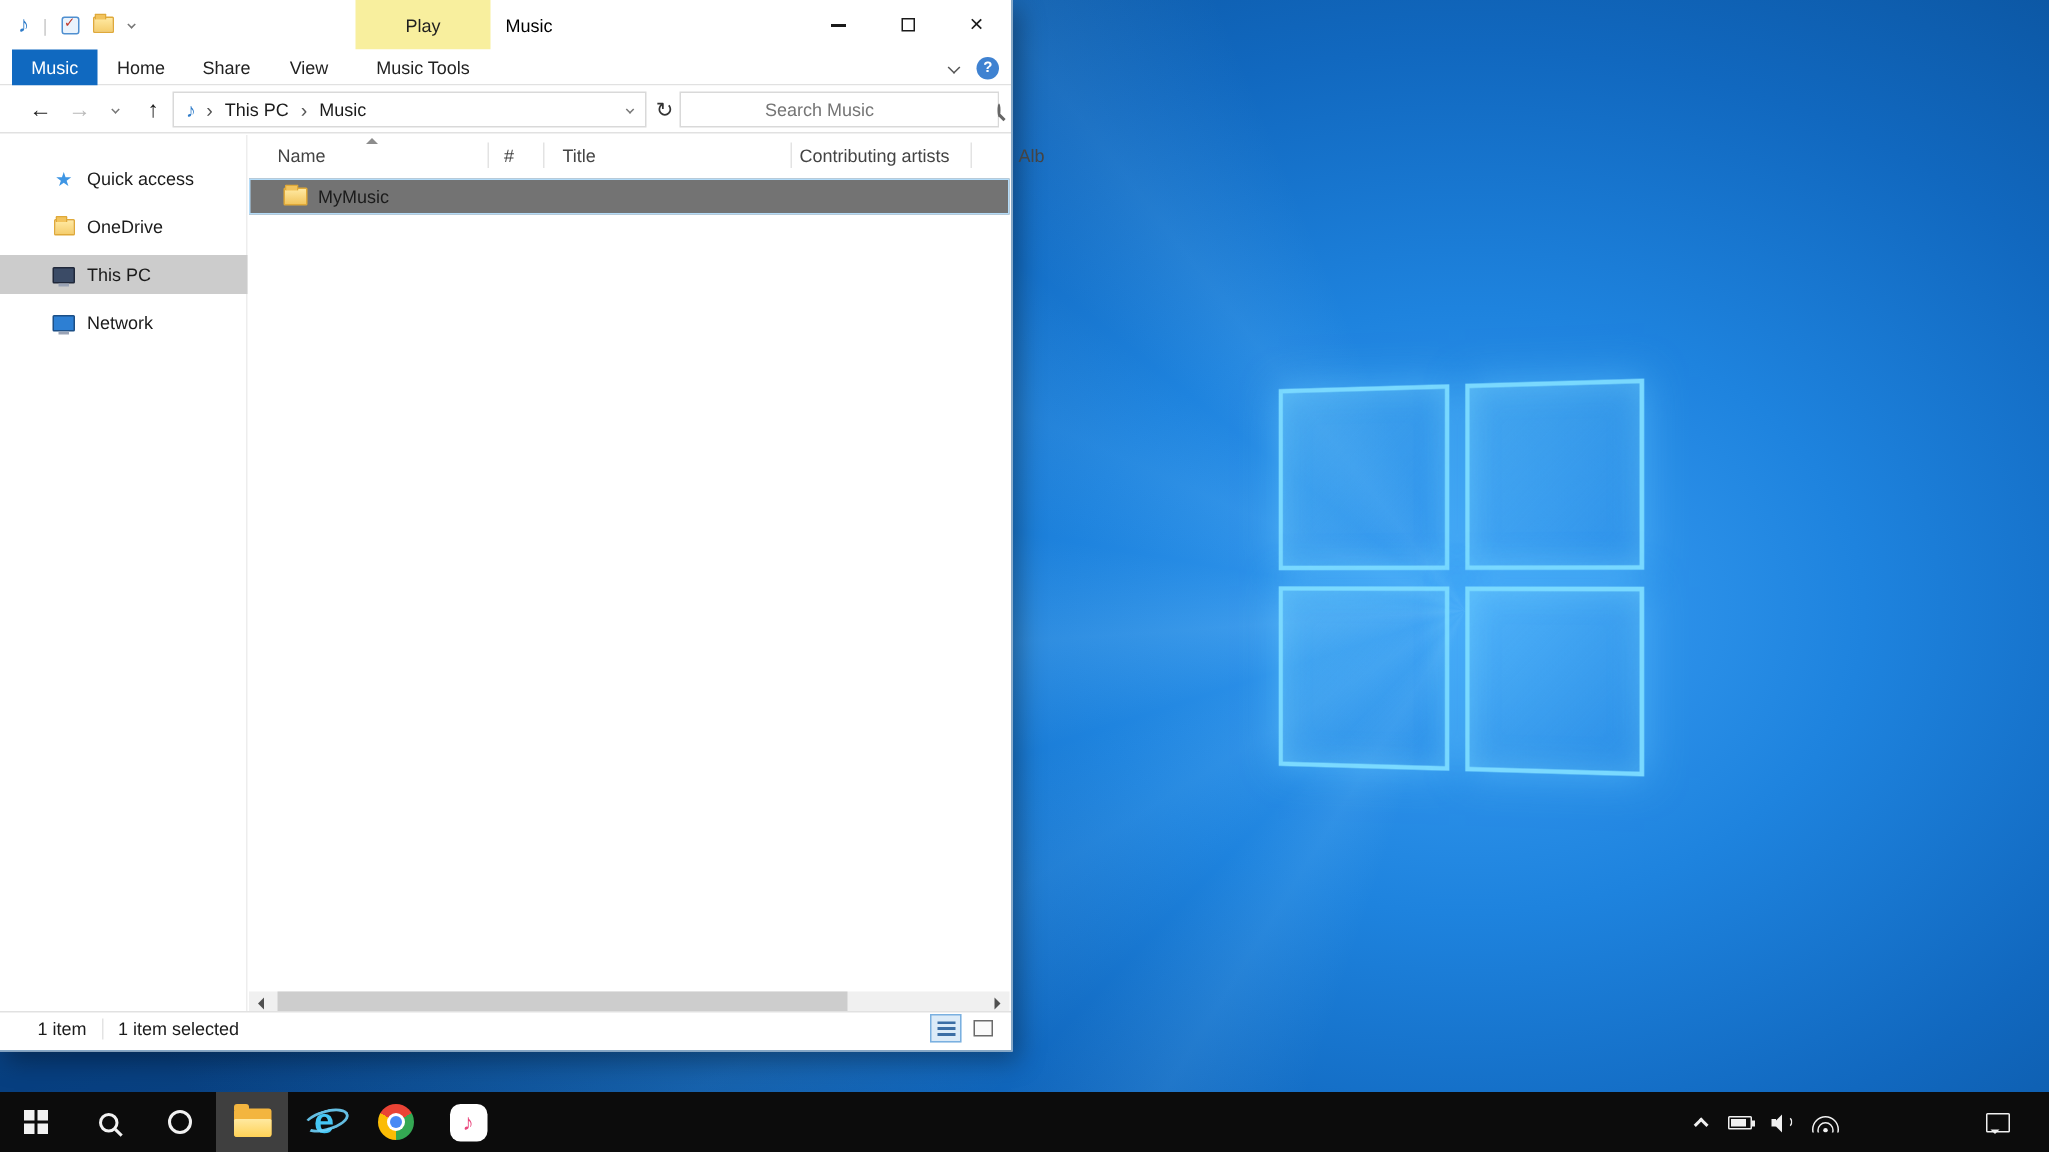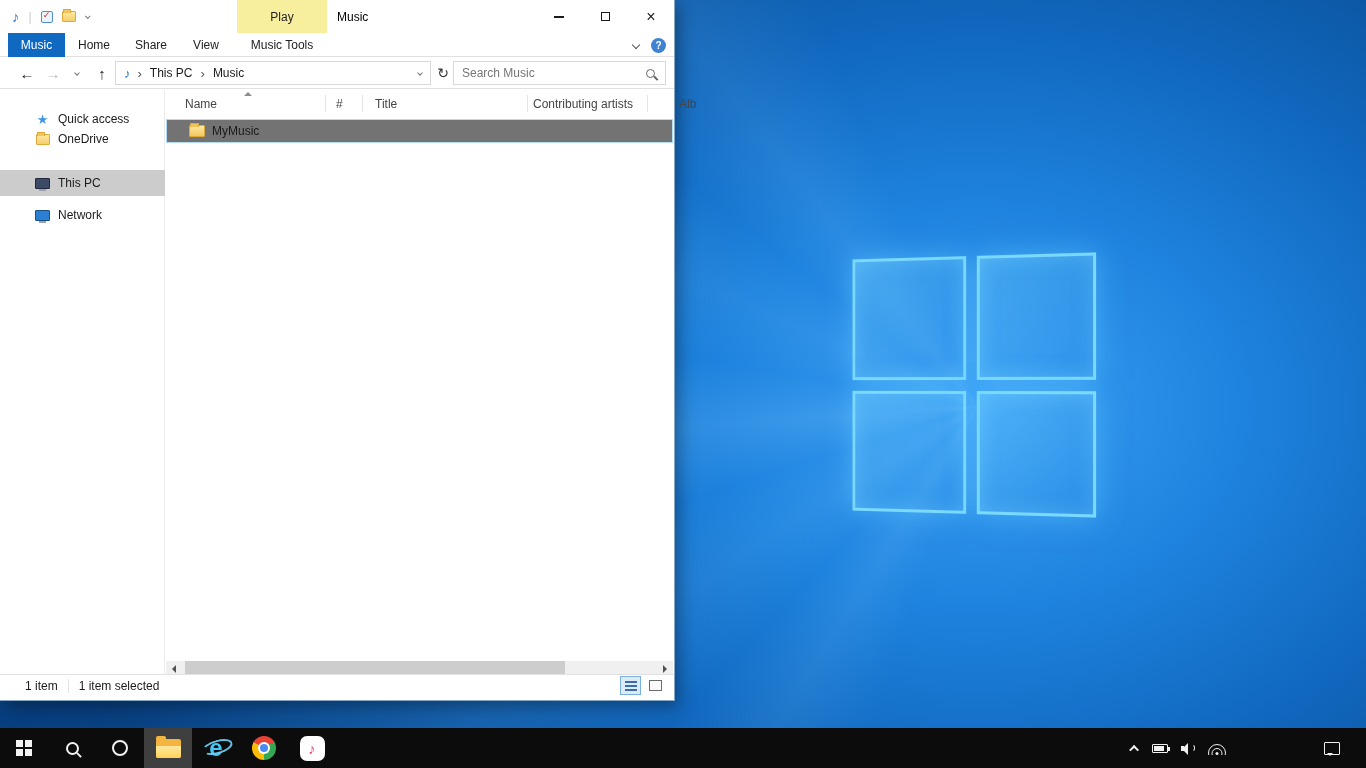--- a/index.html
+++ b/index.html
@@ -79,21 +79,21 @@
   .addr-note { color:#2f7cc9; font-size:13px; margin:0 6px 0 8px; }
   .crumb { padding:0 7px; height:100%; display:flex; align-items:center; color:#1b1b1b; }
   .crumb-sep { color:#555; font-size:13px; padding:0 1px; }
   .addr-spacer { flex:1; }
   .addr-drop { width:20px; height:100%; display:flex; align-items:center; justify-content:center; }
   .refresh-btn { position:absolute; left:432px; top:4px; width:22px; height:24px; display:flex;
     align-items:center; justify-content:center; font-size:14px; color:#333; }
   .search-box { position:absolute; left:453px; top:4px; width:213px; height:24px; border:1px solid #d9d9d9;
     display:flex; align-items:center; }
   .search-input { flex:1; border:none; outline:none; font-family:"Liberation Sans",sans-serif;
-    font-size:12px; color:#1b1b1b; padding-left:8px; height:100%; }
+    font-size:12px; color:#1b1b1b; padding-left:8px; height:100%;margin-left:48px; }
   .search-input::placeholder { color:#757575; }
   .magnifier { width:9px; height:9px; border:1.4px solid #666; border-radius:50%; position:relative; margin-right:10px; }
   .magnifier::after { content:""; position:absolute; width:1.5px; height:5px; background:#666;
     transform:rotate(-45deg); right:-2px; bottom:-4px; }
 
   
   .win-body { position:absolute; top:90px; bottom:22px; left:0; right:0; background:#fff; }
   .sidebar { position:absolute; left:0; top:0; bottom:0; width:165px; border-right:1px solid #ededed; }
   .side-item { position:absolute; left:0; width:165px; height:26px; display:flex; align-items:center; padding-left:34px; }
   .side-item .icn { width:17px; display:flex; justify-content:center; margin-right:7px; }
@@ -289,21 +289,21 @@
 
     <div class="win-body">
 
       <div class="sidebar">
         <div class="side-item" style="top:16px;">
           <span class="icn">
               <span class="star-icon">★</span>
             </span>
           <span>Quick access</span>
         </div>
-        <div class="side-item" style="top:36px;">
+        <div class="side-item" style="top:48px;">
           <span class="icn">
               <span class="mini-folder"></span>
             </span>
           <span>OneDrive</span>
         </div>
         <div class="side-item selected" style="top:80px;">
           <span class="icn">
               <span class="monitor dark"></span>
             </span>
           <span>This PC</span>

